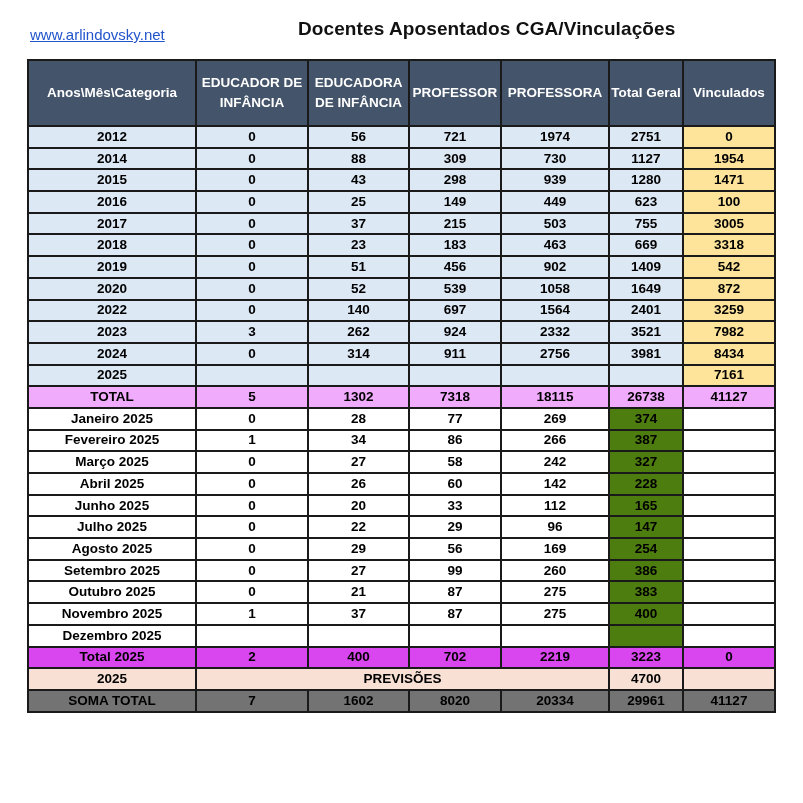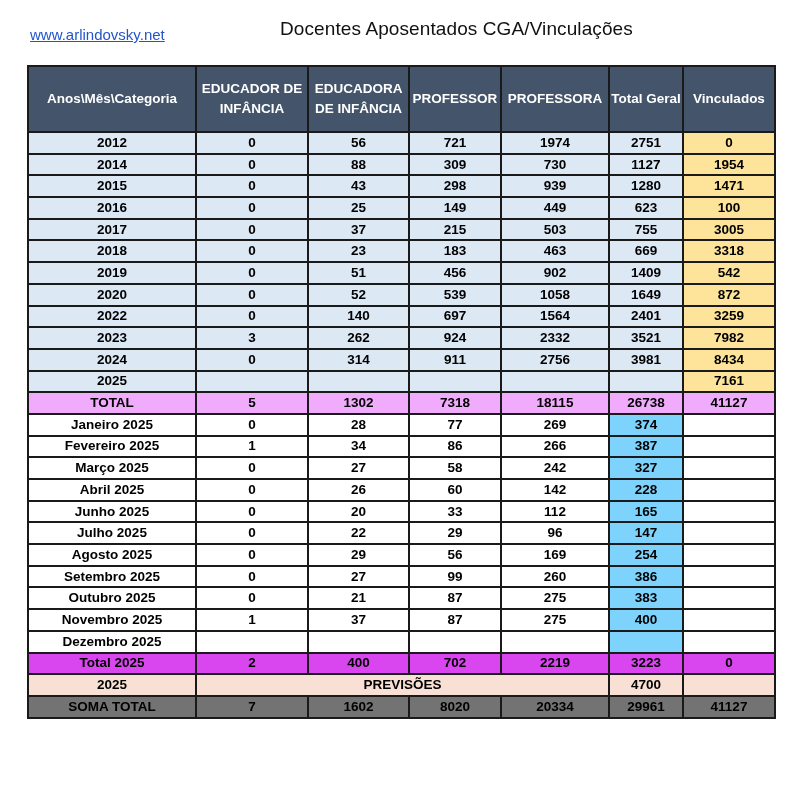--- a/index.html
+++ b/index.html
@@ -1,35 +1,35 @@
 <!DOCTYPE html>
 <html><head>
 <meta charset="utf-8">
 <style>
   html, body { margin: 0; padding: 0; background: #ffffff; }
   body { width: 803px; height: 803px; position: relative; overflow: hidden;
          font-family: "Liberation Sans", "DejaVu Sans", sans-serif; color: #000; }
   .site-link { position: absolute; left: 30px; top: 26px; font-size: 15px;
                color: #2255cc; text-decoration: underline; }
-  .page-title { position: absolute; left: 280px; top: 18px; font-size: 19px;
-                font-weight: normal; color: #111; letter-spacing: 0.1px; }
-  table.grid { position: absolute; left: 27px; top: 65px; border-collapse: collapse;
+  .page-title { position: absolute; left: 298px; top: 18px; font-size: 19px;
+                font-weight: bold; color: #111; letter-spacing: 0.1px; }
+  table.grid { position: absolute; left: 27px; top: 59px; border-collapse: collapse;
                table-layout: fixed; width: 747px; border: 2px solid #d946ef; }
   table.grid th, table.grid td { border: 2px solid #1a1a1a; text-align: center;
                font-weight: bold; font-size: 13.5px; padding: 0; height: 19.7px;
                line-height: 18px; white-space: nowrap; overflow: hidden; }
   table.grid th { background: #44546a; color: #ffffff; height: 64px; font-size: 13.5px;
                line-height: 20px; white-space: normal; font-weight: bold; }
   col.c0 { width: 168px; } col.c1 { width: 112px; } col.c2 { width: 101px; }
   col.c3 { width: 92px; } col.c4 { width: 108px; } col.c5 { width: 74px; } col.c6 { width: 92px; }
   tr.year td { background: #dde8f5; }
   tr.year td.vinc { background: #fde49a; }
   tr.total td { background: #f0abfc; }
   tr.month td { background: #ffffff; }
-  tr.month td.tg { background: #7dd3fc; }
+  tr.month td.tg { background: #4d7c0f; }
   tr.tot2025 td { background: #d946ef; }
   tr.prev td { background: #f8e0d4; }
   tr.soma td { background: #737373; }
 </style>
 </head>
 <body>
 
 <a class="site-link">www.arlindovsky.net</a>
 <div class="page-title">Docentes Aposentados CGA/Vinculações</div>
 

